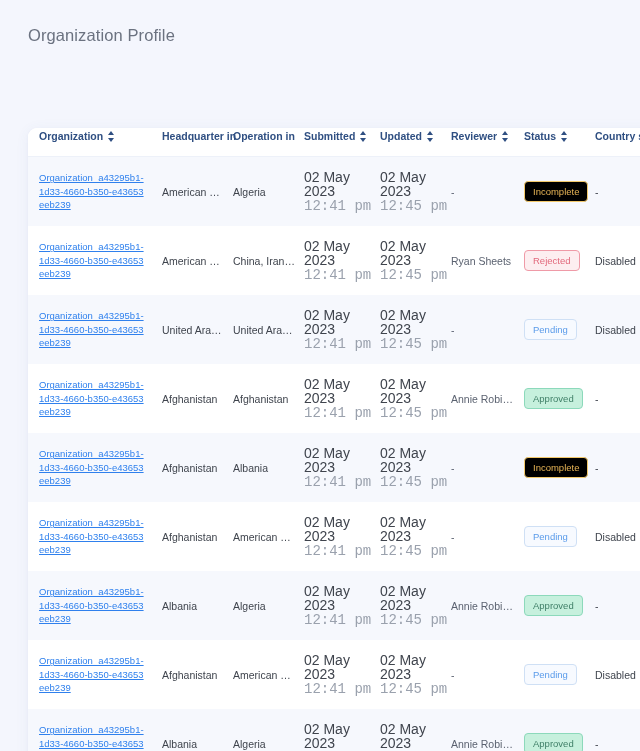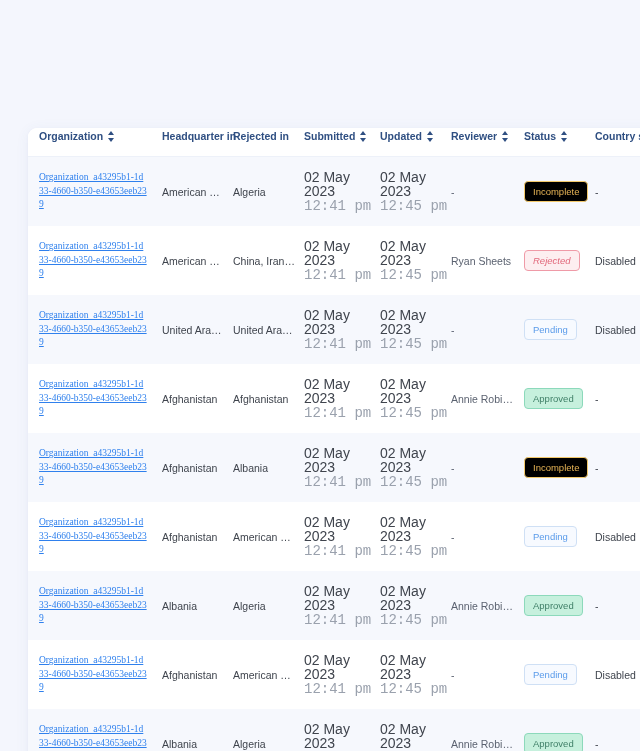--- a/index.html
+++ b/index.html
@@ -108,21 +108,21 @@
   .col-status  { width: 71px; }
   .col-country { width: 73px; }
 
   tbody td {
     font-size: 10.5px;
     color: #3f444d;
     padding: 13px 0;
     vertical-align: middle;
     line-height: 14px;
   }
-  tbody td.col-org { padding-left: 11px; padding-right: 14px; font-family: Liberation Serif, serif; }
+  tbody td.col-org { padding-left: 11px; padding-right: 14px; }
 
   tbody tr.stripe { background: #f6f8fd; }
   tbody tr.plain  { background: #ffffff; }
 
   .org-link {
     color: #2f80ed;
     text-decoration: underline;
     font-size: 9.5px;
     line-height: 13.5px;
     display: block;
@@ -161,39 +161,39 @@
   }
   .badge-incomplete {
     background: #000000;
     border-color: #f3c96b;
     color: #e7b455;
   }
   .badge-rejected {
     background: #fdeef0;
     border-color: #ef9aa7;
     color: #e2697c;
-    font-style: italic;
   }
   .badge-pending {
     background: #f7faff;
     border-color: #cfe0f5;
     color: #5a9bea;
   }
   .badge-approved {
     background: #c6f0dd;
     border-color: #8cd9bb;
     color: #3f7f67;
     text-align: right;
   }
 </style>
 </head>
 <body>
 
 <div class="page">
 
+  <div class="page-title">Organization Profile</div>
 
   <div class="card">
 
     <table class="data-table">
       <colgroup>
         <col class="col-org">
           <col class="col-hq">
           <col class="col-op">
         <col class="col-sub">
           <col class="col-upd">
@@ -210,21 +210,21 @@
               <span class="sort-icon"></span>
             </span>
           </th>
           <th class="col-hq">
             <span class="th-inner">
               <span>Headquarter in</span>
             </span>
           </th>
           <th class="col-op">
             <span class="th-inner">
-              <span>Rejected in</span>
+              <span>Operation in</span>
             </span>
           </th>
           <th class="col-sub">
             <span class="th-inner">
               <span>Submitted</span>
               <span class="sort-icon"></span>
             </span>
           </th>
           <th class="col-upd">
             <span class="th-inner">

